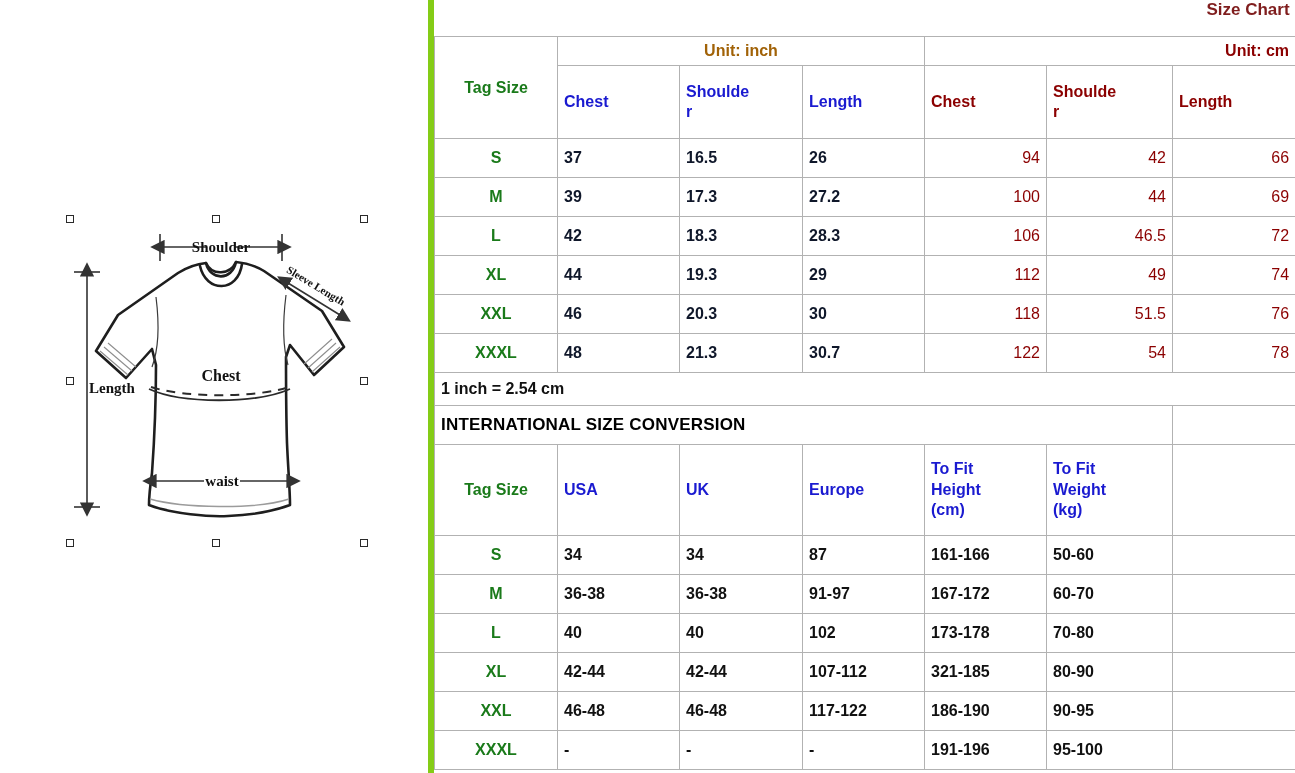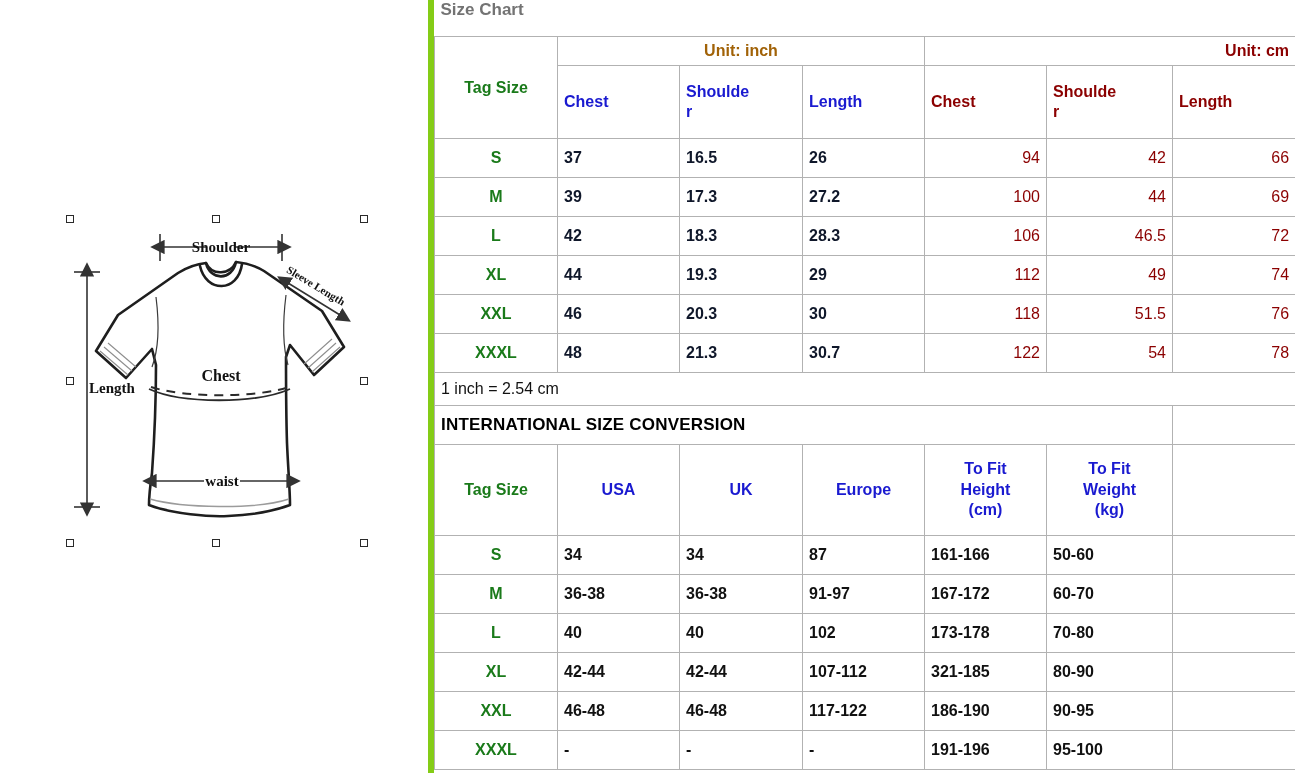--- a/index.html
+++ b/index.html
@@ -88,22 +88,22 @@
     vertical-align: middle;
     background: #ffffff;
   }
   td.noborder {
     border: none !important;
   }
   td.no-top   { border-top: none !important; }
 
   .title-cell {
     height: 36px;
-    text-align: left;
-    color: #737373;
+    text-align: right;
+    color: #7f1d1d;
     font-size: 17px;
     font-weight: 700;
   }
   .unit-inch {
     text-align: center;
     color: #a16207;
     font-size: 16px;
     font-weight: 700;
     height: 28px;
   }
@@ -158,36 +158,36 @@
     text-align: right;
     padding-left: 14px;
     margin-left: 32px;
   }
   .data-row td { height: 38px; }
 
   .note-cell {
     height: 32px;
     color: #111111;
     font-size: 16px;
-    font-weight: 400;
+    font-weight: 700;
     text-align: left;
     padding-left: 5px;
   }
   .intl-banner {
     height: 38px;
     color: #000000;
     font-size: 17px;
     font-weight: 700;
     letter-spacing: 0.2px;
   }
   .colhead-blue {
     color: #1a1ad0;
     font-size: 16px;
     font-weight: 700;
-    text-align: center;
+    text-align: left;
     padding-left: 14px;
     line-height: 1.30;
   }
   .intl-hdr-row td { height: 90px; }
   .val-black {
     color: #111111;
     font-size: 16px;
     font-weight: 700;
     text-align: left;
     padding-left: 14px;

